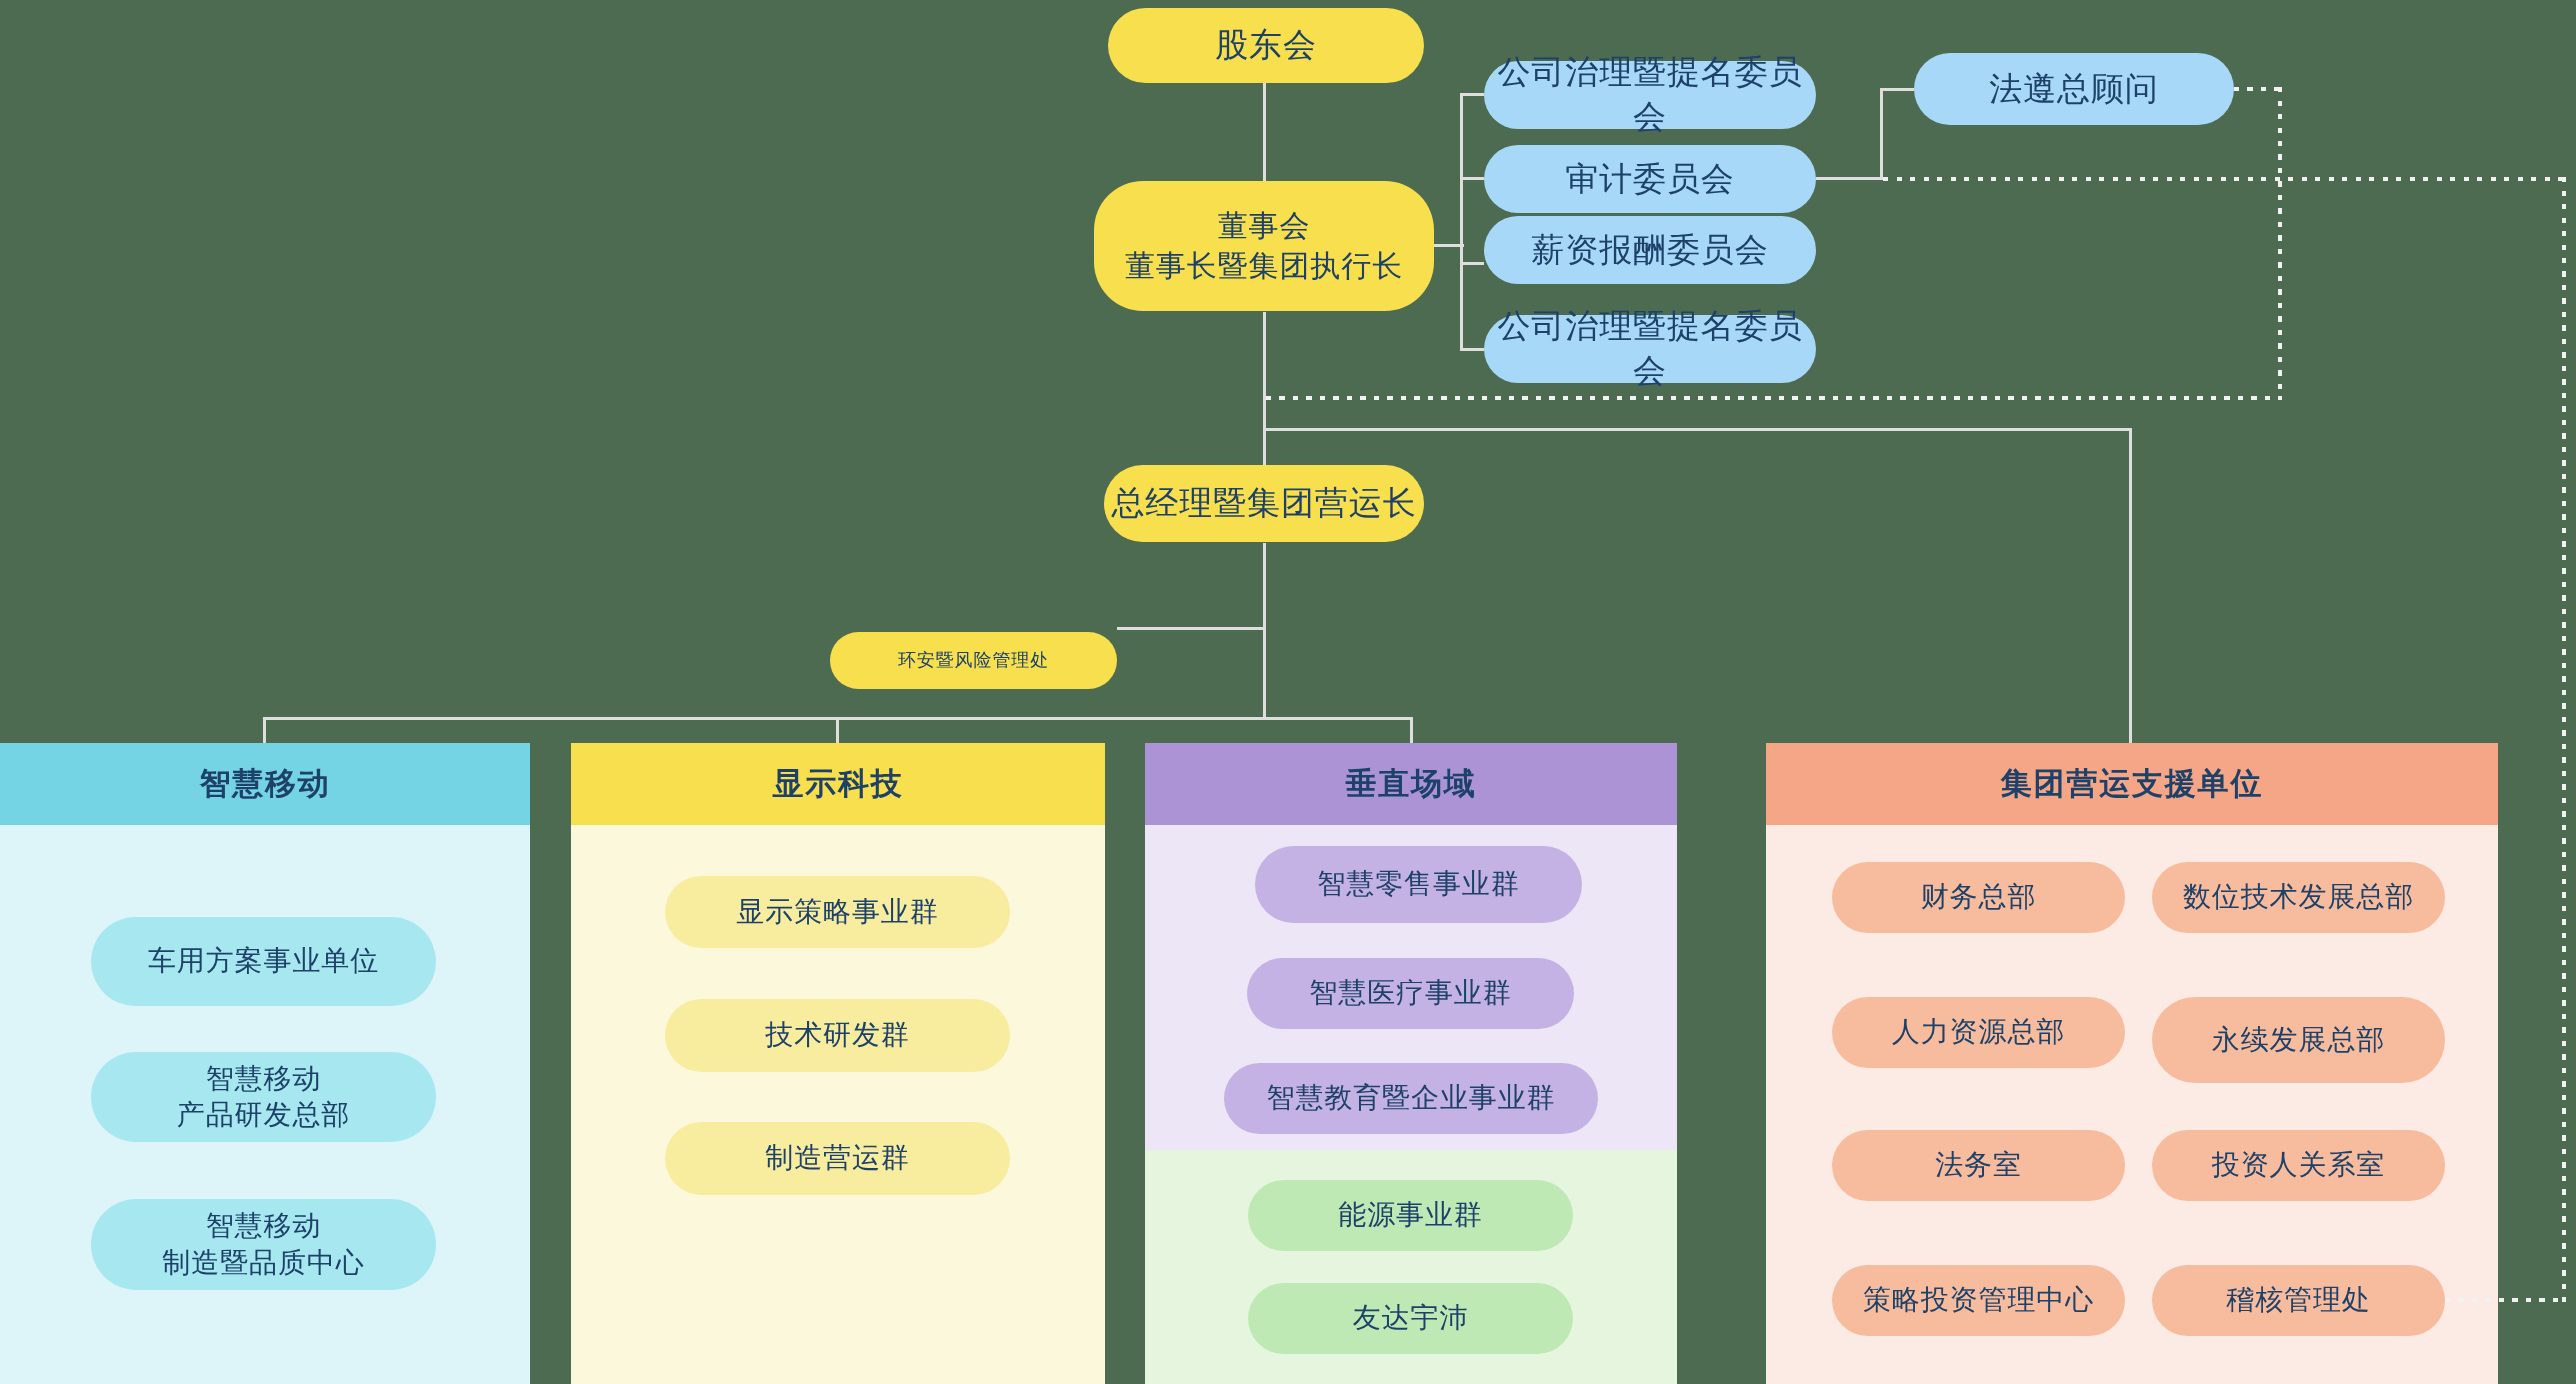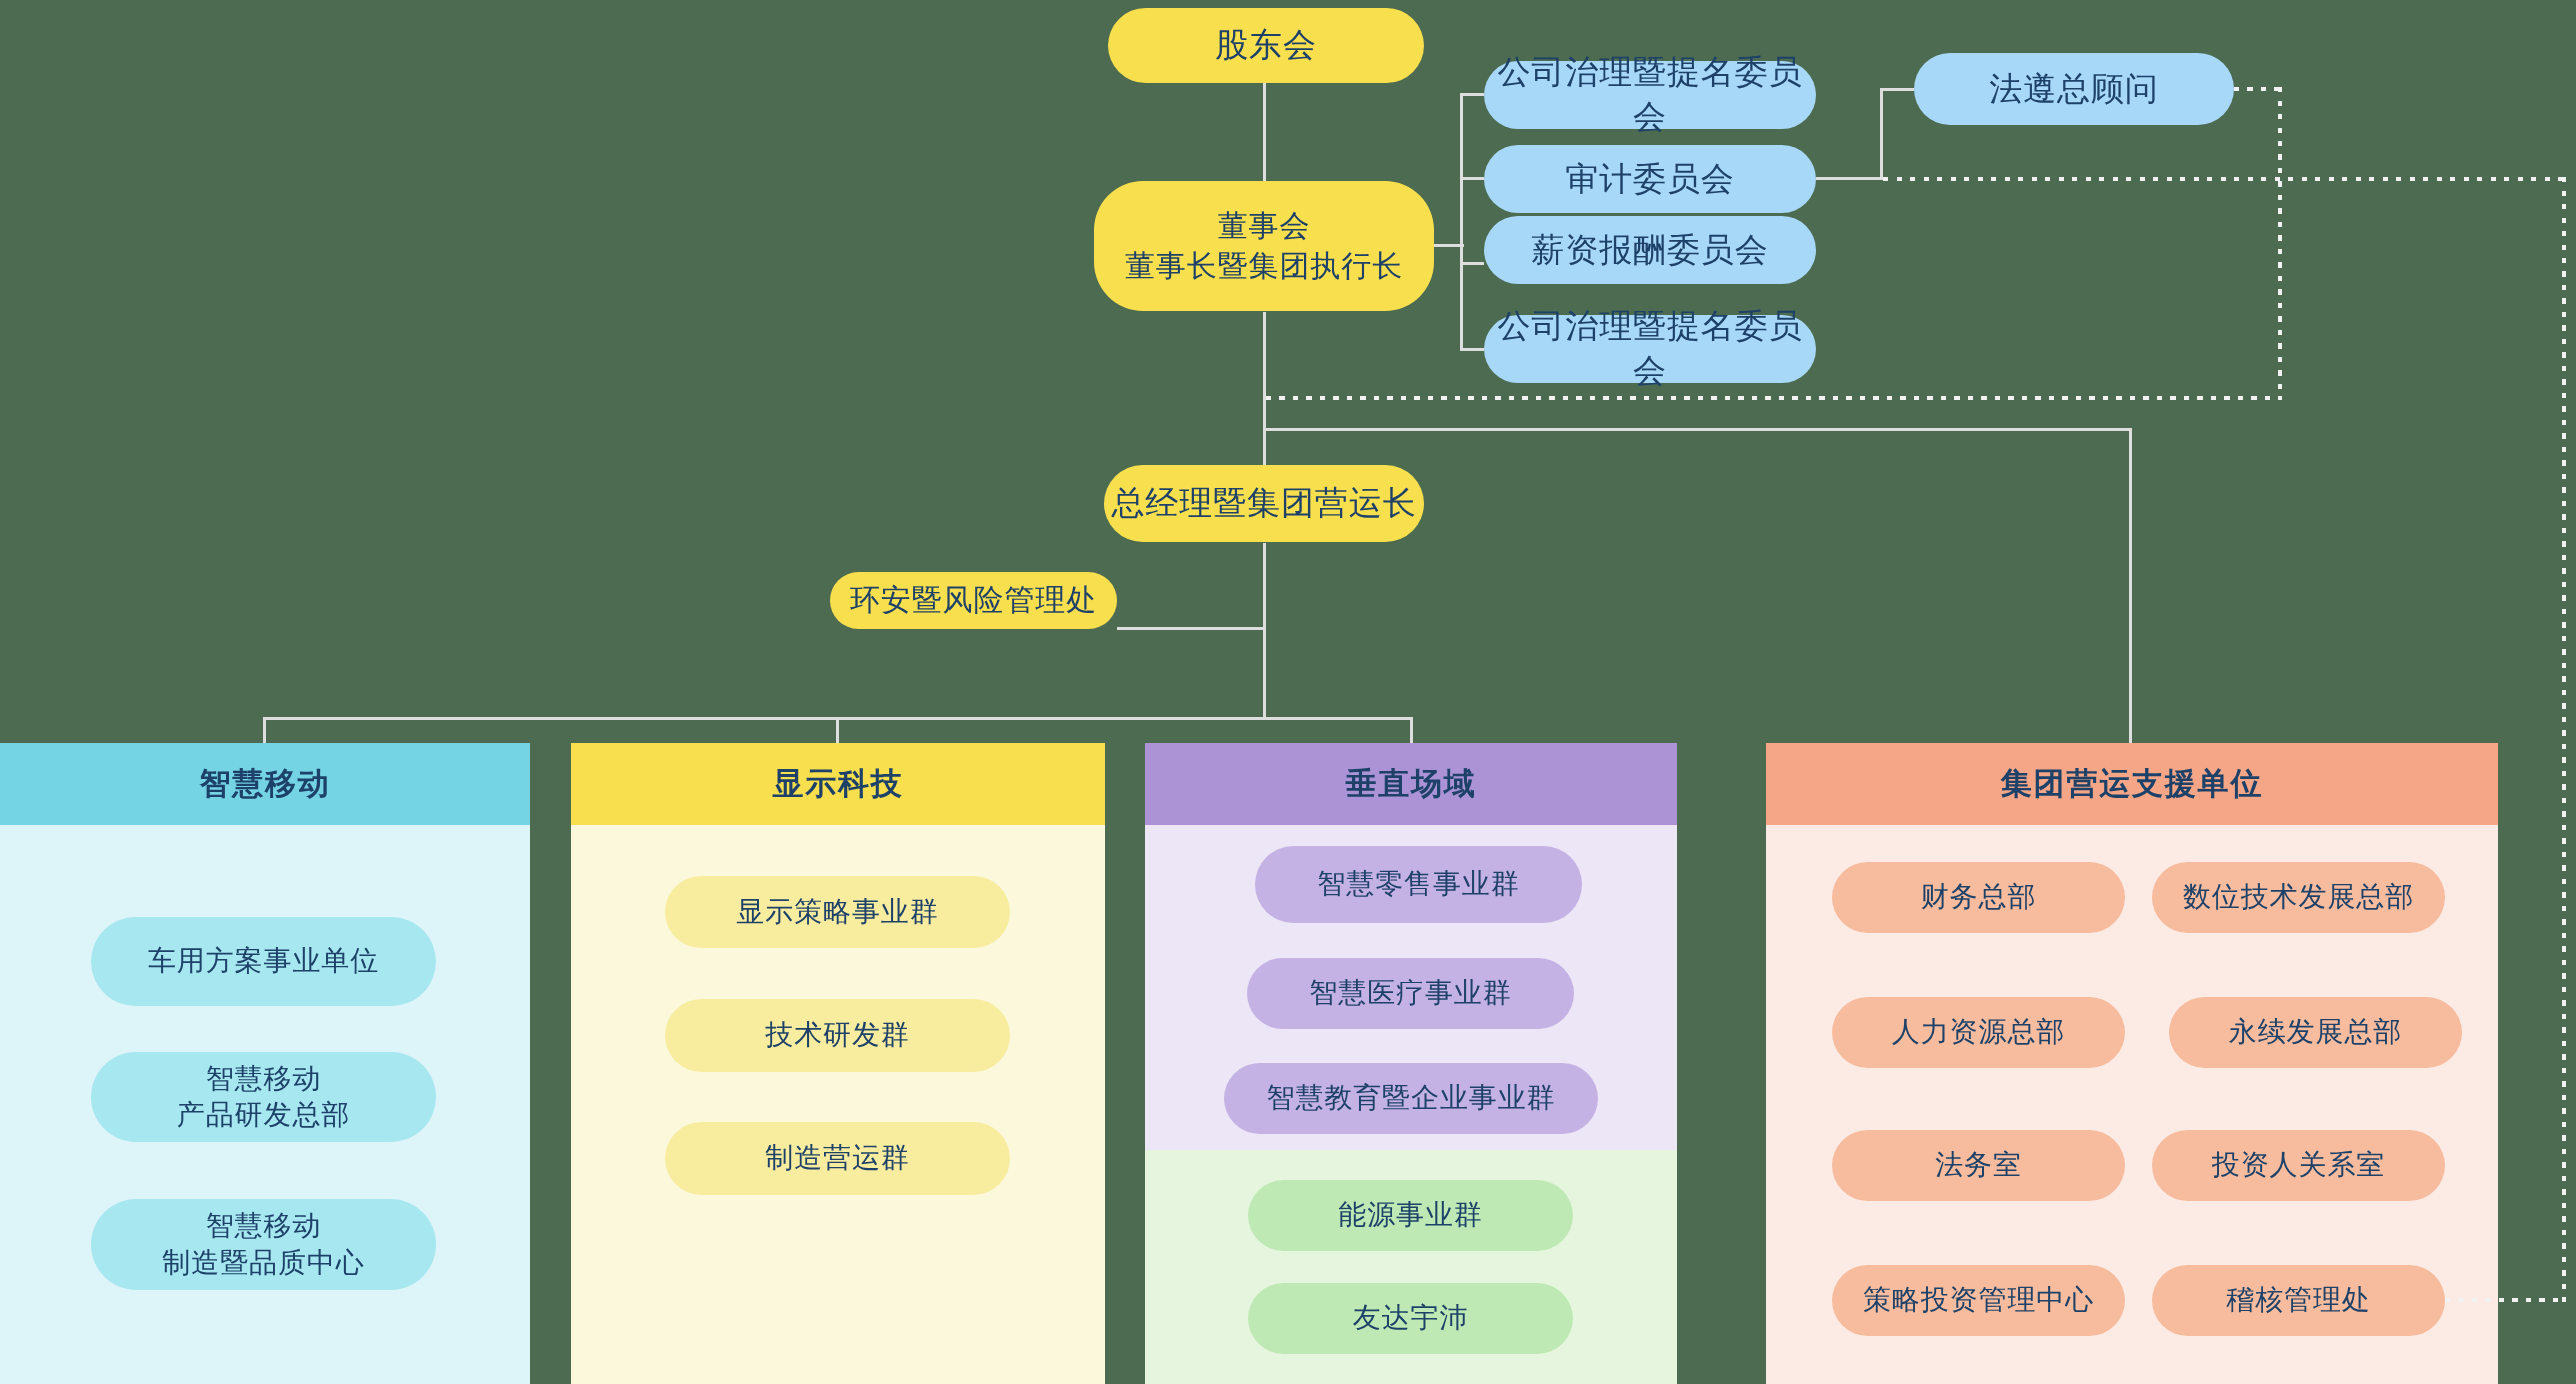--- a/index.html
+++ b/index.html
@@ -133,21 +133,21 @@
     <header class="col-head sal-head">集团营运支援单位</header>
     <div class="pill sal-pill" style="left:66px;top:119px;width:293px;height:71px">
       <span>财务总部</span>
     </div>
     <div class="pill sal-pill" style="left:386px;top:119px;width:293px;height:71px">
       <span>数位技术发展总部</span>
     </div>
     <div class="pill sal-pill" style="left:66px;top:254px;width:293px;height:71px">
       <span>人力资源总部</span>
     </div>
-    <div class="pill sal-pill" style="left:403px;top:254px;width:293px;height:71px">
+    <div class="pill sal-pill" style="left:386px;top:254px;width:293px;height:86px">
       <span>永续发展总部</span>
     </div>
     <div class="pill sal-pill" style="left:66px;top:387px;width:293px;height:71px">
       <span>法务室</span>
     </div>
     <div class="pill sal-pill" style="left:386px;top:387px;width:293px;height:71px">
       <span>投资人关系室</span>
     </div>
     <div class="pill sal-pill" style="left:66px;top:522px;width:293px;height:71px">
       <span>策略投资管理中心</span>
@@ -173,16 +173,16 @@
 
   <div class="node blue" style="left:1484px;top:61px;width:332px;height:68px">公司治理暨提名委员会</div>
   <div class="node blue" style="left:1484px;top:145px;width:332px;height:68px">审计委员会</div>
   <div class="node blue" style="left:1484px;top:216px;width:332px;height:68px">薪资报酬委员会</div>
   <div class="node blue" style="left:1484px;top:315px;width:332px;height:68px">公司治理暨提名委员会</div>
 
   <div class="node blue" style="left:1914px;top:53px;width:320px;height:72px">法遵总顾问</div>
 
   <div class="node yellow" style="left:1104px;top:465px;width:320px;height:77px">总经理暨集团营运长</div>
 
-  <div class="node yellow" style="left:830px;top:572px;width:287px;height:57px;font-size:30px">环安暨风险管理处</div>
+  <div class="node yellow" style="left:830px;top:632px;width:287px;height:57px;font-size:18px">环安暨风险管理处</div>
 
 </div>
 
 
 </body></html>

